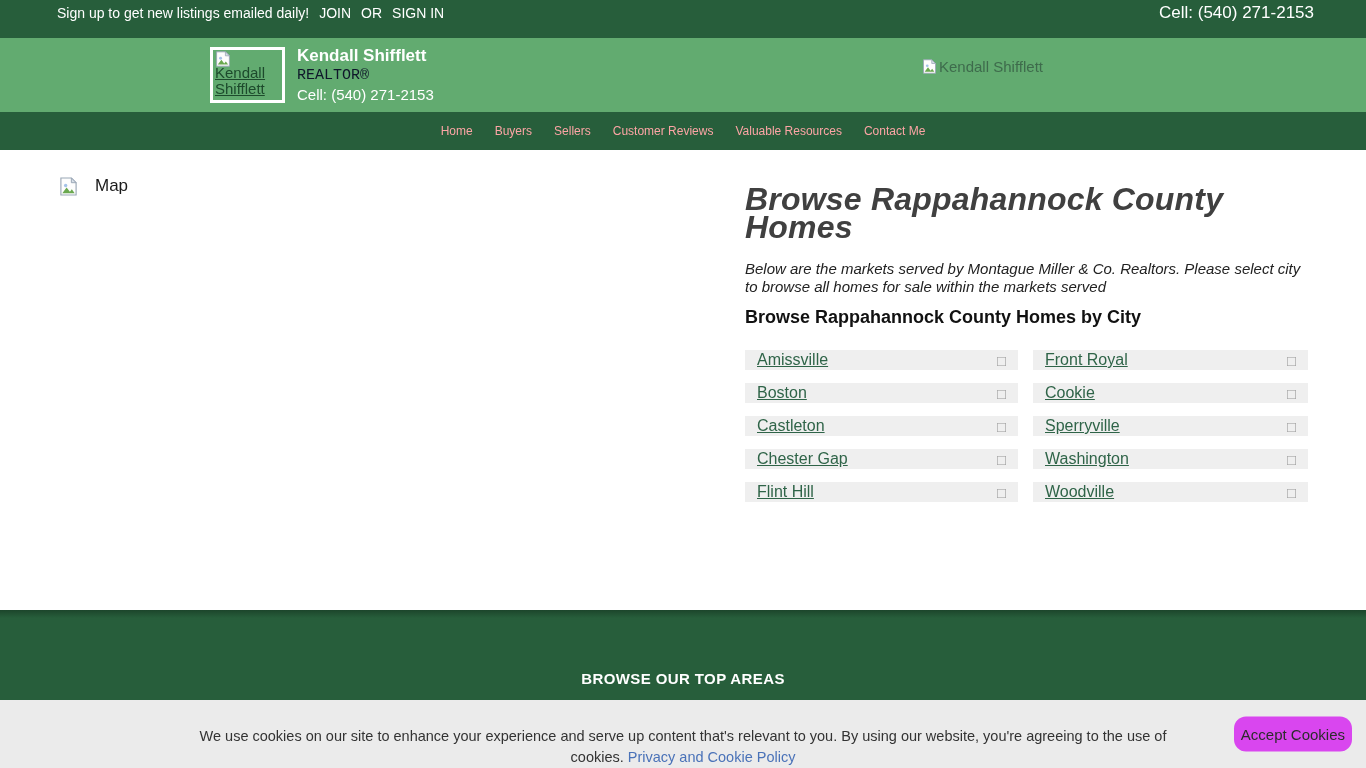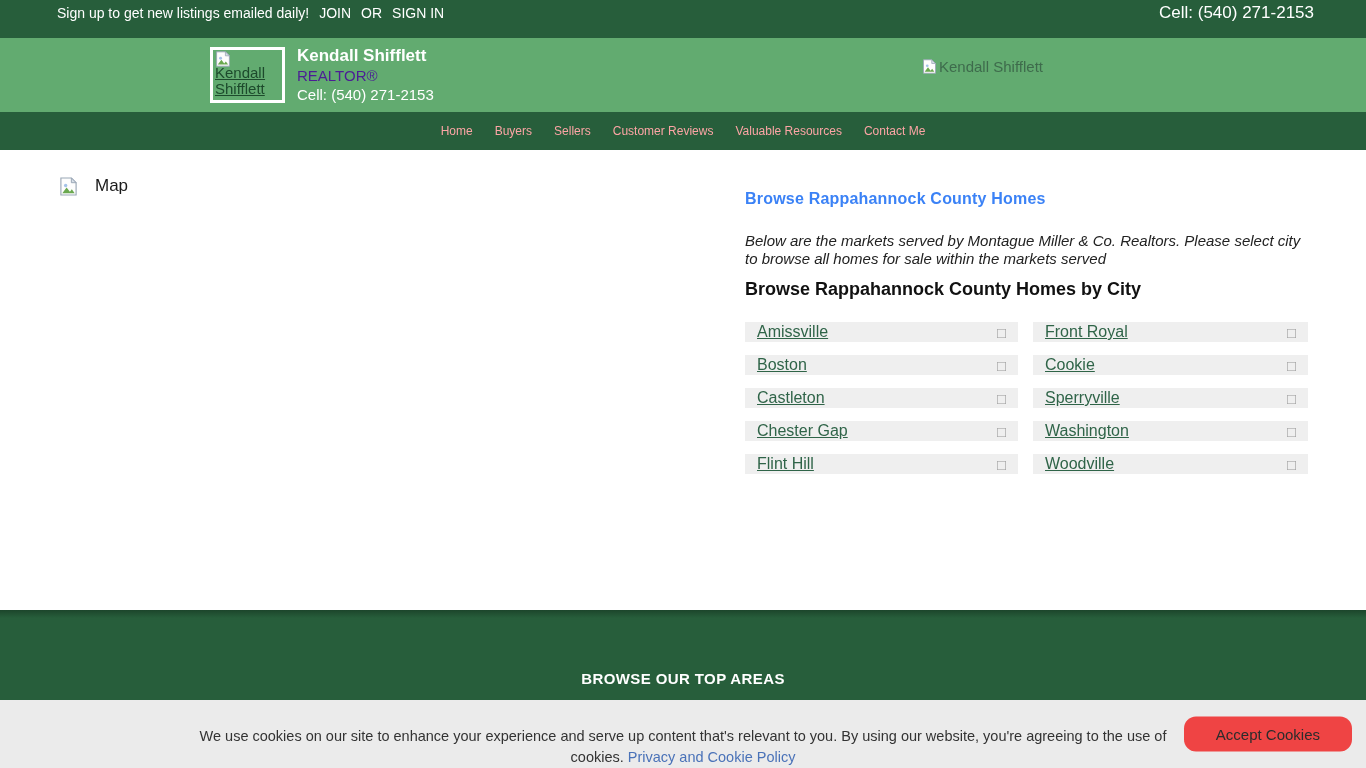--- a/index.html
+++ b/index.html
@@ -26,21 +26,21 @@
     width: 75px; height: 56px; border: 3px solid #ffffff;
     padding: 1px 2px; cursor: pointer; overflow: hidden;
   }
   .logo-box .broken-ic { display: block; margin-bottom: -2px; }
   .logo-box .alt-text {
     font-size: 15px; line-height: 16px; color: #1d4a2c;
     text-decoration: underline; display: block; width: 60px;
   }
   .agent-info { position: absolute; left: 297px; top: 8px; color: #ffffff; }
   .agent-name { font-size: 17px; font-weight: bold; line-height: 20px; }
-  .agent-title { font-size: 15px; line-height: 19px; color: #4c1d95; }
+  .agent-title { font-size: 15px; line-height: 19px; color: #0f172a; font-family: Liberation Mono, monospace; }
   .agent-cell { font-size: 15px; line-height: 19px; }
   .banner-broken {
     position: absolute; left: 922px; top: 20px;
     display: flex; align-items: center; gap: 2px;
     font-size: 15px; color: #3e6b4c;
   }
 
   
   .main-nav {
     height: 38px; background: #275e3b;
@@ -53,22 +53,23 @@
 
   
   .main-area { position: relative; height: 460px; background: #ffffff; }
   .map-broken {
     position: absolute; left: 59px; top: 26px;
     display: flex; align-items: center; gap: 17px;
     font-size: 17px; color: #1a1a1a;
   }
   .right-col { position: absolute; left: 745px; top: 35px; width: 563px; }
   .page-title {
-    font-size: 16px; font-weight: bold; color: #3b82f6; line-height: 28px;
+    font-size: 32px; font-weight: bold; color: #404040; line-height: 28px;
     letter-spacing: 0.2px;
+    font-style: italic;
   }
   .page-desc {
     margin-top: 19px; font-size: 15px; line-height: 18px; color: #222222; font-style: italic;
   }
   .page-subtitle {
     margin-top: 11px; font-size: 18px; font-weight: bold; color: #111111;
   }
   .city-grid {
     margin-top: 22px; display: grid;
     grid-template-columns: 273px 275px; column-gap: 15px; row-gap: 13px;
@@ -100,22 +101,22 @@
     background: #ebebeb; z-index: 10;
     display: flex; align-items: flex-end; justify-content: center;
   }
   .cookie-text {
     max-width: 1010px; text-align: center;
     font-size: 14.5px; line-height: 21px; color: #333333;
   }
   .cookie-text a { color: #4a72b8; text-decoration: none; cursor: pointer; }
   .accept-btn {
     position: absolute; right: 14px; top: 50%; transform: translateY(-50%);
-    background: #ef4444; border: none; border-radius: 12px;
-    padding: 9px 32px; font-size: 15px; color: #2c2c2c;
+    background: #d946ef; border: none; border-radius: 12px;
+    padding: 9px 7px; font-size: 15px; color: #2c2c2c;
     font-family: "Liberation Sans", sans-serif; cursor: pointer;
   }
 </style>
 </head>
 <body>
 
 <svg width="0" height="0" style="position:absolute">
   <defs>
     <g id="broken-img">
       <path d="M2 1 h11 l5 5 v13 h-16 z" fill="#fdfdfd" stroke="#9aa7b5" stroke-width="1.2"></path>

